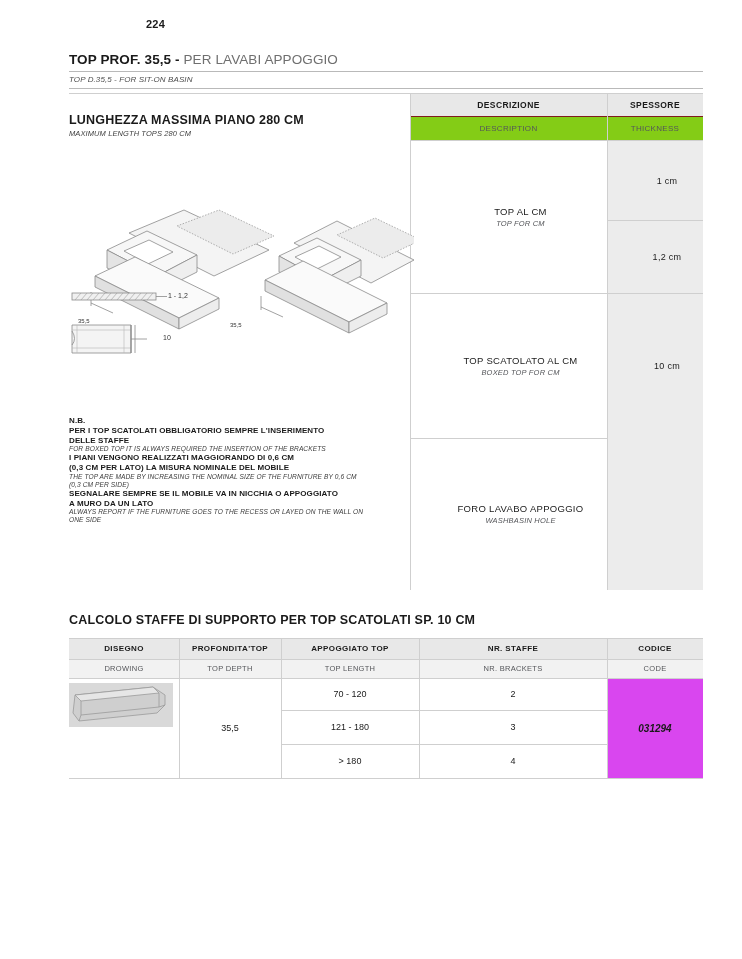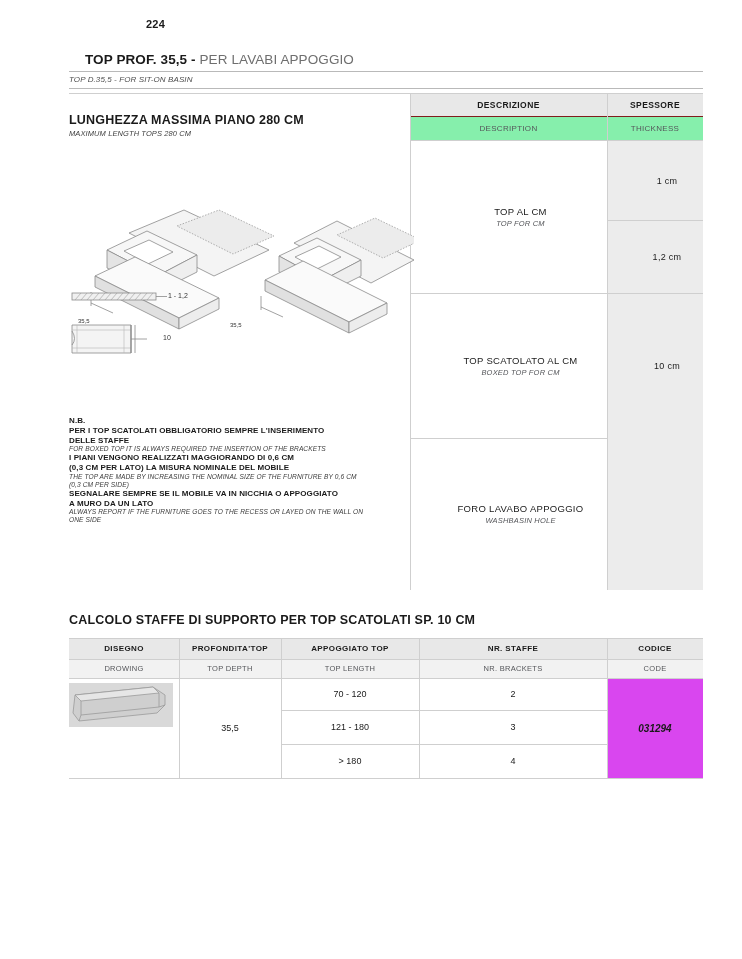--- a/index.html
+++ b/index.html
@@ -37,21 +37,20 @@
     position: absolute;
     top: 52px;
     left: 69px;
     width: 634px;
   }
   .title-line {
     font-size: 13.5px;
     font-weight: bold;
     letter-spacing: 0.1px;
     white-space: nowrap;
-    margin-left: 16px;
   }
   .title-line .light {
     font-weight: normal;
     color: #6f6f6f;
   }
   .title-rule {
     border-bottom: 1px solid #b9b9b9;
     margin-top: 4px;
   }
   .subtitle-line {
@@ -82,21 +81,21 @@
     background: #e8e8e8;
     border-bottom: 1px solid #7f1d1d;
     display: flex;
     align-items: center;
     justify-content: center;
     font-size: 8.5px;
     font-weight: bold;
     letter-spacing: 0.4px;
   }
   .hdr-sub {
-    background: #86efac;
+    background: #84cc16;
     display: flex;
     align-items: center;
     justify-content: center;
     font-size: 8px;
     color: #55565a;
     letter-spacing: 0.3px;
   }
   .col-thick-body {
     background: #ececec;
   }

